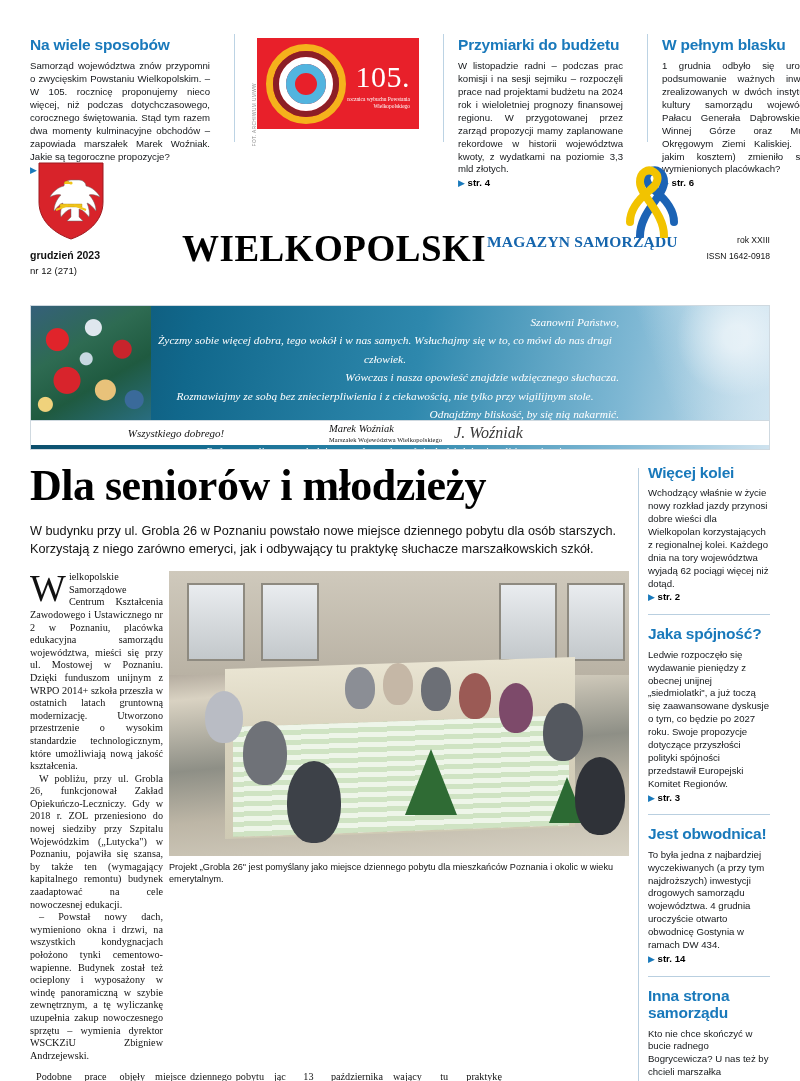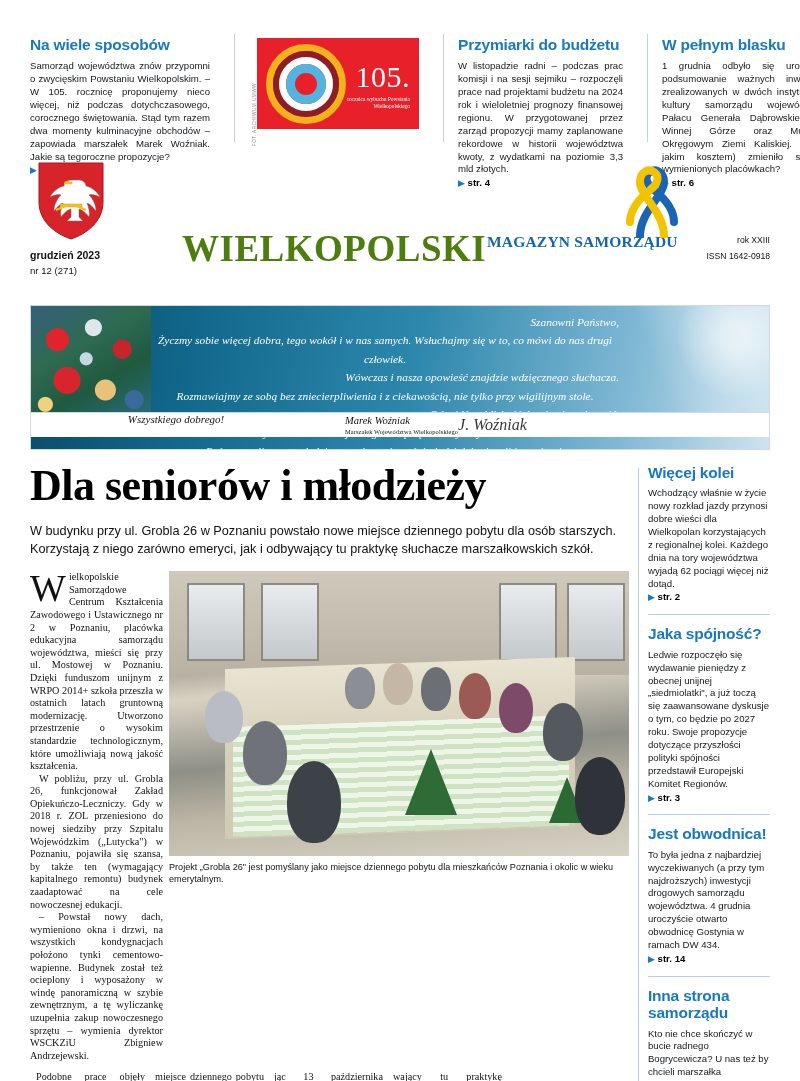--- a/index.html
+++ b/index.html
@@ -50,21 +50,21 @@
   .masthead { position: relative; height: 145px; margin-top: 4px; }
   .crest { position: absolute; left: 8px; top: 8px; width: 66px; height: 78px; }
   .issue { position: absolute; left: 0; top: 95px; font-size: 10.5px; font-weight: bold; color: #111; }
   .issue .sub { font-weight: normal; font-size: 9.6px; margin-top: 4px; }
   .title-main {
     position: absolute; left: 152px; top: 0px; font-family: "Liberation Serif", serif;
     font-weight: bold; font-size: 73px; letter-spacing: 1px; color: #000; line-height: 1;
   }
   .title-sub {
     position: absolute; left: 152px; top: 76px; font-family: "Liberation Serif", serif;
-    font-weight: bold; font-size: 37px; letter-spacing: 0.5px; color: #4d7c0f; line-height: 1;
+    font-weight: bold; font-size: 37px; letter-spacing: 0.5px; color: #000000; line-height: 1;
   }
   .tagline {
     position: absolute; left: 457px; top: 79px; font-family: "Liberation Serif", serif;
     font-weight: bold; font-size: 15.5px; color: #1565ad; line-height: 1.22; letter-spacing: 0.2px;
   }
   .ribbon { position: absolute; right: 92px; top: 8px; width: 54px; height: 76px; }
   .meta-right { position: absolute; right: 0; top: 78px; text-align: right; font-size: 8.6px; color: #111; line-height: 1.9; }
 
   
   .greet { position: relative; height: 145px; margin-top: 6px; border: 1px solid #cfd9e0;
@@ -81,24 +81,24 @@
       radial-gradient(circle at 46% 44%, #c8d8e2 0 6px, transparent 7px),
       linear-gradient(150deg,#35607a 0%,#2e6b52 35%,#1f5a40 62%,#2a6f86 100%);
   }
   .greet-right-glow { position: absolute; right: 0; top: 0; width: 150px; height: 120px;
     background: radial-gradient(circle at 78% 26%, rgba(255,255,255,.55) 0 12px, rgba(255,255,255,0) 60px),
                 linear-gradient(250deg, #cfe4f0 0%, rgba(207,228,240,0) 70%); }
   .greet-text { position: absolute; left: 120px; right: 150px; top: 7px; color: #ffffff;
     font-family: "Liberation Serif", serif; font-style: italic; font-size: 11.4px; line-height: 1.62; text-align: center; }
   .greet-text .ind { text-align: right; }
   .greet-text .lead { text-align: right; }
-  .greet-foot { position: absolute; left: 0; right: 0; bottom: 12px; height: 25px; background: #fff;
-    border-top: 1px solid #cfd9e0; display: flex; }
+  .greet-foot { position: absolute; left: 0; right: 0; bottom: 4px; height: 25px; background: #fff;
+    border-top: 1px solid #cfd9e0; display: flex; align-items: center; }
   .gf-wish { width: 290px; text-align: center; font-family: "Liberation Serif", serif; font-style: italic; font-size: 11px; color: #111; }
-  .sig-block { display: flex; align-items: center; margin-left: 24px; }
+  .sig-block { display: flex; align-items: center; gap: 12px; margin-left: 8px; }
   .sig-name { font-family: "Liberation Serif", serif; font-style: italic; font-size: 10.5px; color: #111; line-height: 1.15; }
   .sig-role { font-family: "Liberation Serif", serif; font-size: 6.4px; color: #111; letter-spacing: .1px; }
   .scribble { font-family: "Liberation Serif", serif; font-style: italic; font-size: 16px; color: #111; opacity: .85; }
 
   
   .main-wrap { display: flex; margin-top: 14px; }
   .main-col { width: 605px; }
   .side-rule { width: 1px; background: #b9cfe0; margin: 4px 9px 0 9px; align-self: stretch; }
   .side-col { width: 125px; }
 

